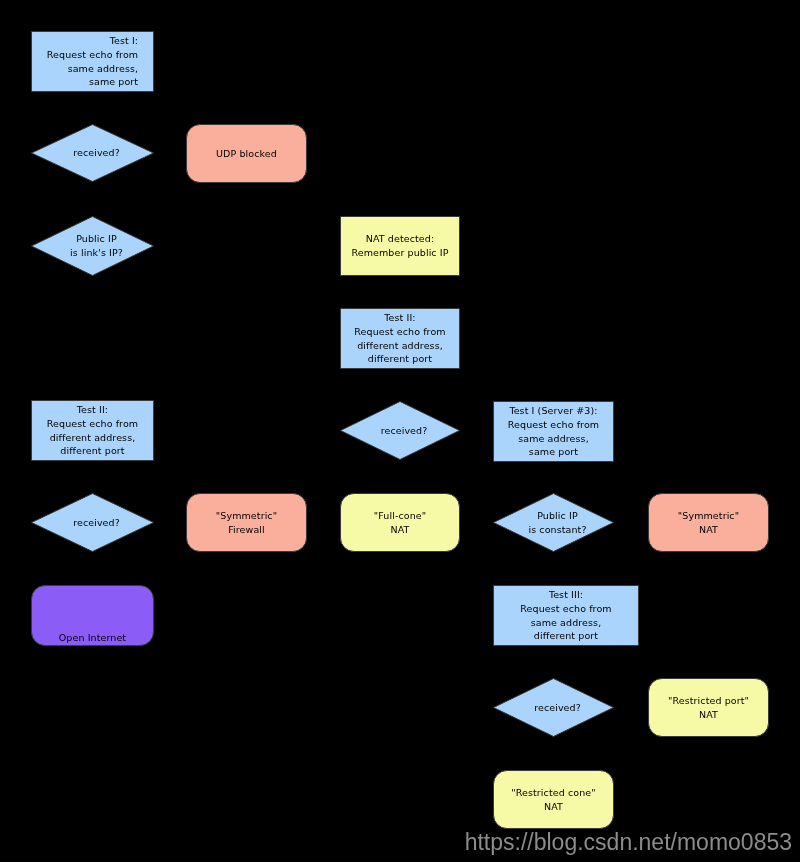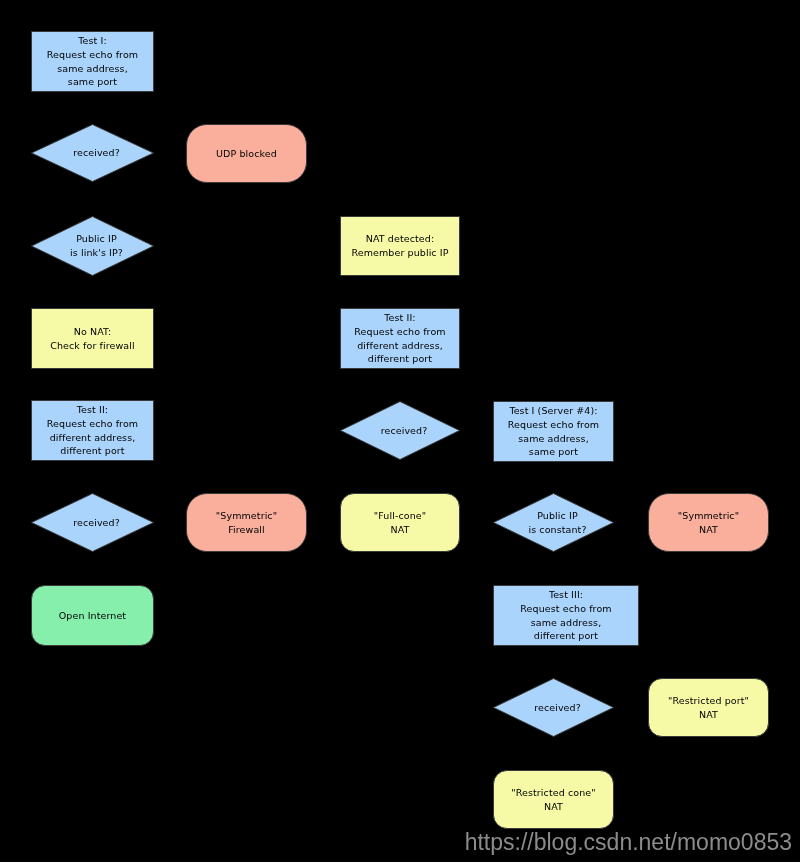--- a/index.html
+++ b/index.html
@@ -50,66 +50,64 @@
     height: 100%;
     display: block;
   }
   .diamond .dlabel {
     position: relative;
     z-index: 2;
     padding-left: 8px;
   }
   .fill-blue  { background: #aad4fb; }
   .fill-yellow{ background: #f6faa6; }
-  .fill-pink  { background: #f9af9c; border-radius: 21px; }
-  .fill-green { background: #86efac; }
+  .fill-pink  { background: #f9af9c; }
+  .fill-green { background: #8b5cf6; align-items: flex-end; }
 
   .watermark {
     position: absolute;
     right: 8px;
     bottom: 6px;
     color: #8c8c8c;
     font-size: 23px;
     font-family: "Liberation Sans", "DejaVu Sans", sans-serif;
     letter-spacing: 0px;
     white-space: nowrap;
   }
 </style>
 </head>
 <body>
 
 <div id="canvas">
-    <div class="node rect fill-blue" style="left: 31px; top: 31px; width: 123px; height: 61px;"><span>Test I:
+    <div class="node rect fill-blue" style="left: 31px; top: 31px; width: 123px; height: 61px; text-align: right;"><span>Test I:
 Request echo from
 same address,
 same port</span></div>
     <div class="node diamond" style="left: 31px; top: 124px; width: 123px; height: 58px;"><svg viewBox="0 0 123 58" preserveAspectRatio="none">
         <polygon points="61.5,0.5 122.5,29 61.5,57.5 0.5,29" fill="#aad4fb" stroke="#3a3a3a" stroke-width="1"></polygon>
       </svg><span class="dlabel">received?</span></div>
     <div class="node round fill-pink" style="left: 186px; top: 124px; width: 121px; height: 59px;"><span>UDP blocked</span></div>
     <div class="node diamond" style="left: 31px; top: 216px; width: 123px; height: 60px;"><svg viewBox="0 0 123 60" preserveAspectRatio="none">
         <polygon points="61.5,0.5 122.5,30 61.5,59.5 0.5,30" fill="#aad4fb" stroke="#3a3a3a" stroke-width="1"></polygon>
       </svg><span class="dlabel">Public IP
 is link's IP?</span></div>
     <div class="node rect fill-yellow" style="left: 340px; top: 216px; width: 120px; height: 60px; justify-content: center;"><span>NAT detected:
 Remember public IP</span></div>
-    <div class="node rect fill-yellow" style="left: 31px; top: 308px; width: 123px; height: 61px;"><span>No NAT:
-Check for firewall</span></div>
     <div class="node rect fill-blue" style="left: 340px; top: 308px; width: 120px; height: 61px;"><span>Test II:
 Request echo from
 different address,
 different port</span></div>
     <div class="node rect fill-blue" style="left: 31px; top: 400px; width: 123px; height: 61px;"><span>Test II:
 Request echo from
 different address,
 different port</span></div>
     <div class="node diamond" style="left: 340px; top: 401px; width: 120px; height: 59px;"><svg viewBox="0 0 120 59" preserveAspectRatio="none">
         <polygon points="60,0.5 119.5,29.5 60,58.5 0.5,29.5" fill="#aad4fb" stroke="#3a3a3a" stroke-width="1"></polygon>
       </svg><span class="dlabel">received?</span></div>
-    <div class="node rect fill-blue" style="left: 493px; top: 401px; width: 121px; height: 61px;"><span>Test I (Server #4):
+    <div class="node rect fill-blue" style="left: 493px; top: 401px; width: 121px; height: 61px;"><span>Test I (Server #3):
 Request echo from
 same address,
 same port</span></div>
     <div class="node diamond" style="left: 31px; top: 493px; width: 123px; height: 59px;"><svg viewBox="0 0 123 59" preserveAspectRatio="none">
         <polygon points="61.5,0.5 122.5,29.5 61.5,58.5 0.5,29.5" fill="#aad4fb" stroke="#3a3a3a" stroke-width="1"></polygon>
       </svg><span class="dlabel">received?</span></div>
     <div class="node round fill-pink" style="left: 186px; top: 493px; width: 121px; height: 59px;"><span>"Symmetric"
 Firewall</span></div>
     <div class="node round fill-yellow" style="left: 340px; top: 493px; width: 120px; height: 59px;"><span>"Full-cone"
 NAT</span></div>

